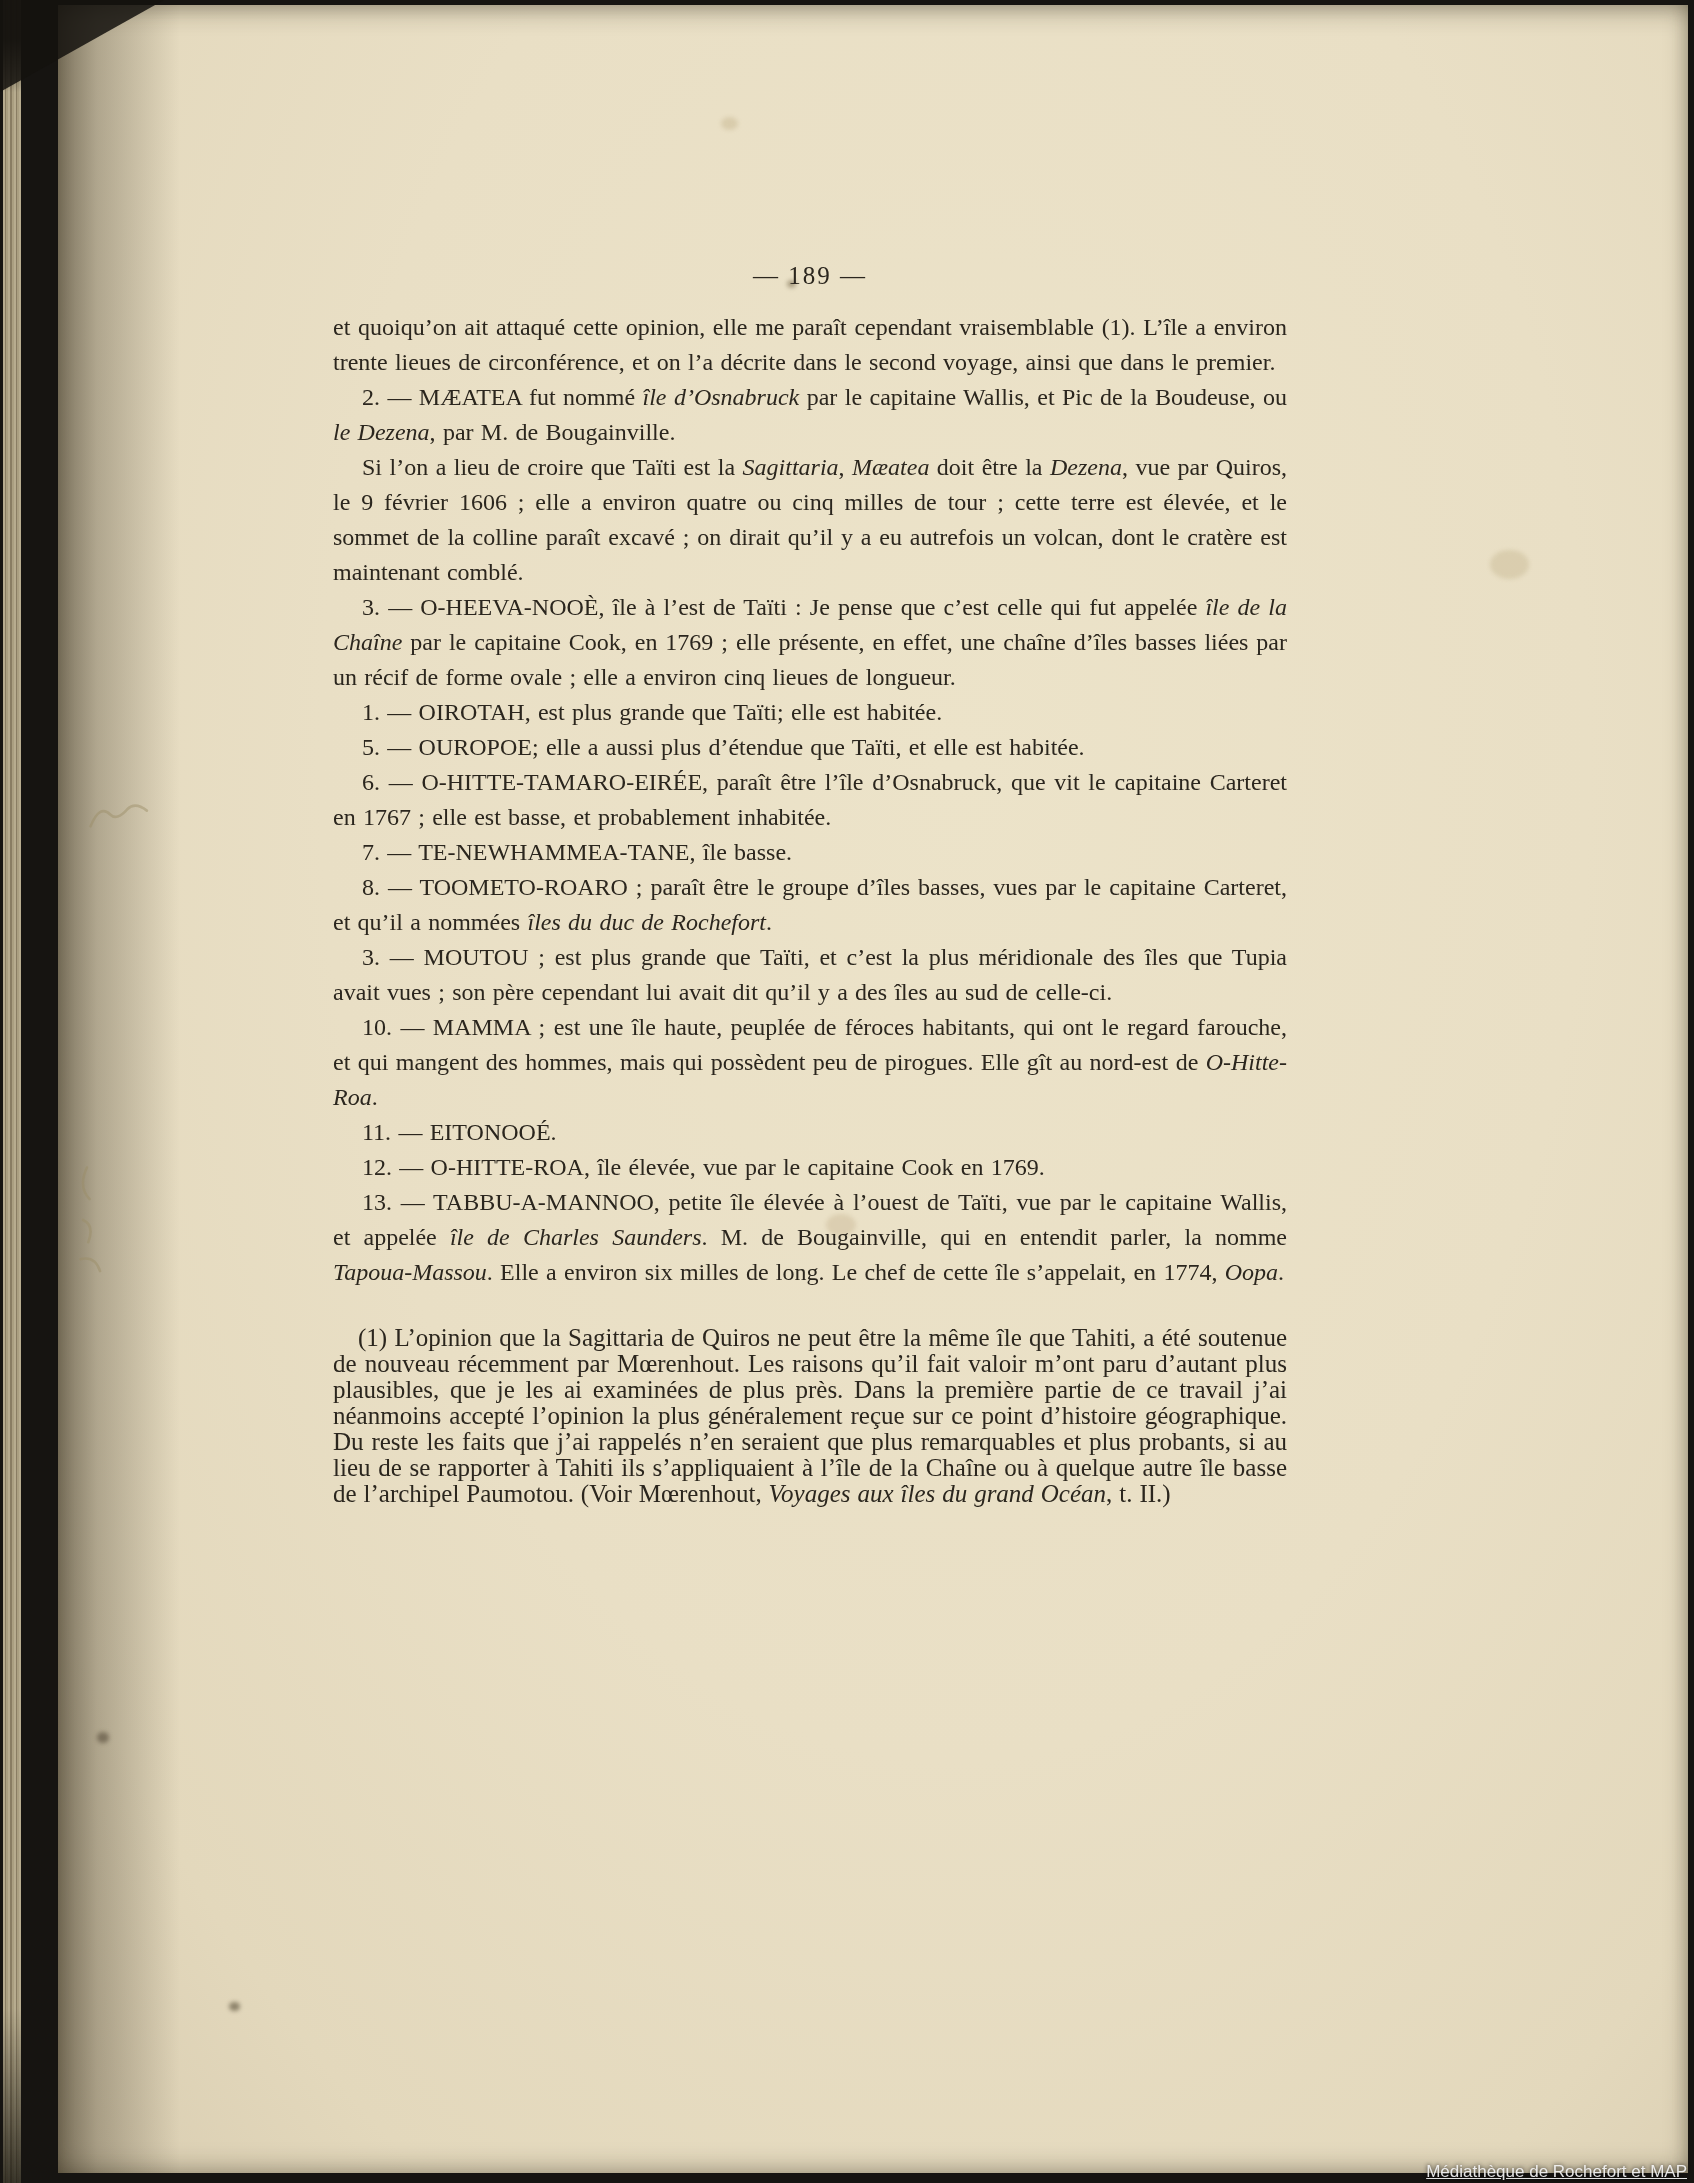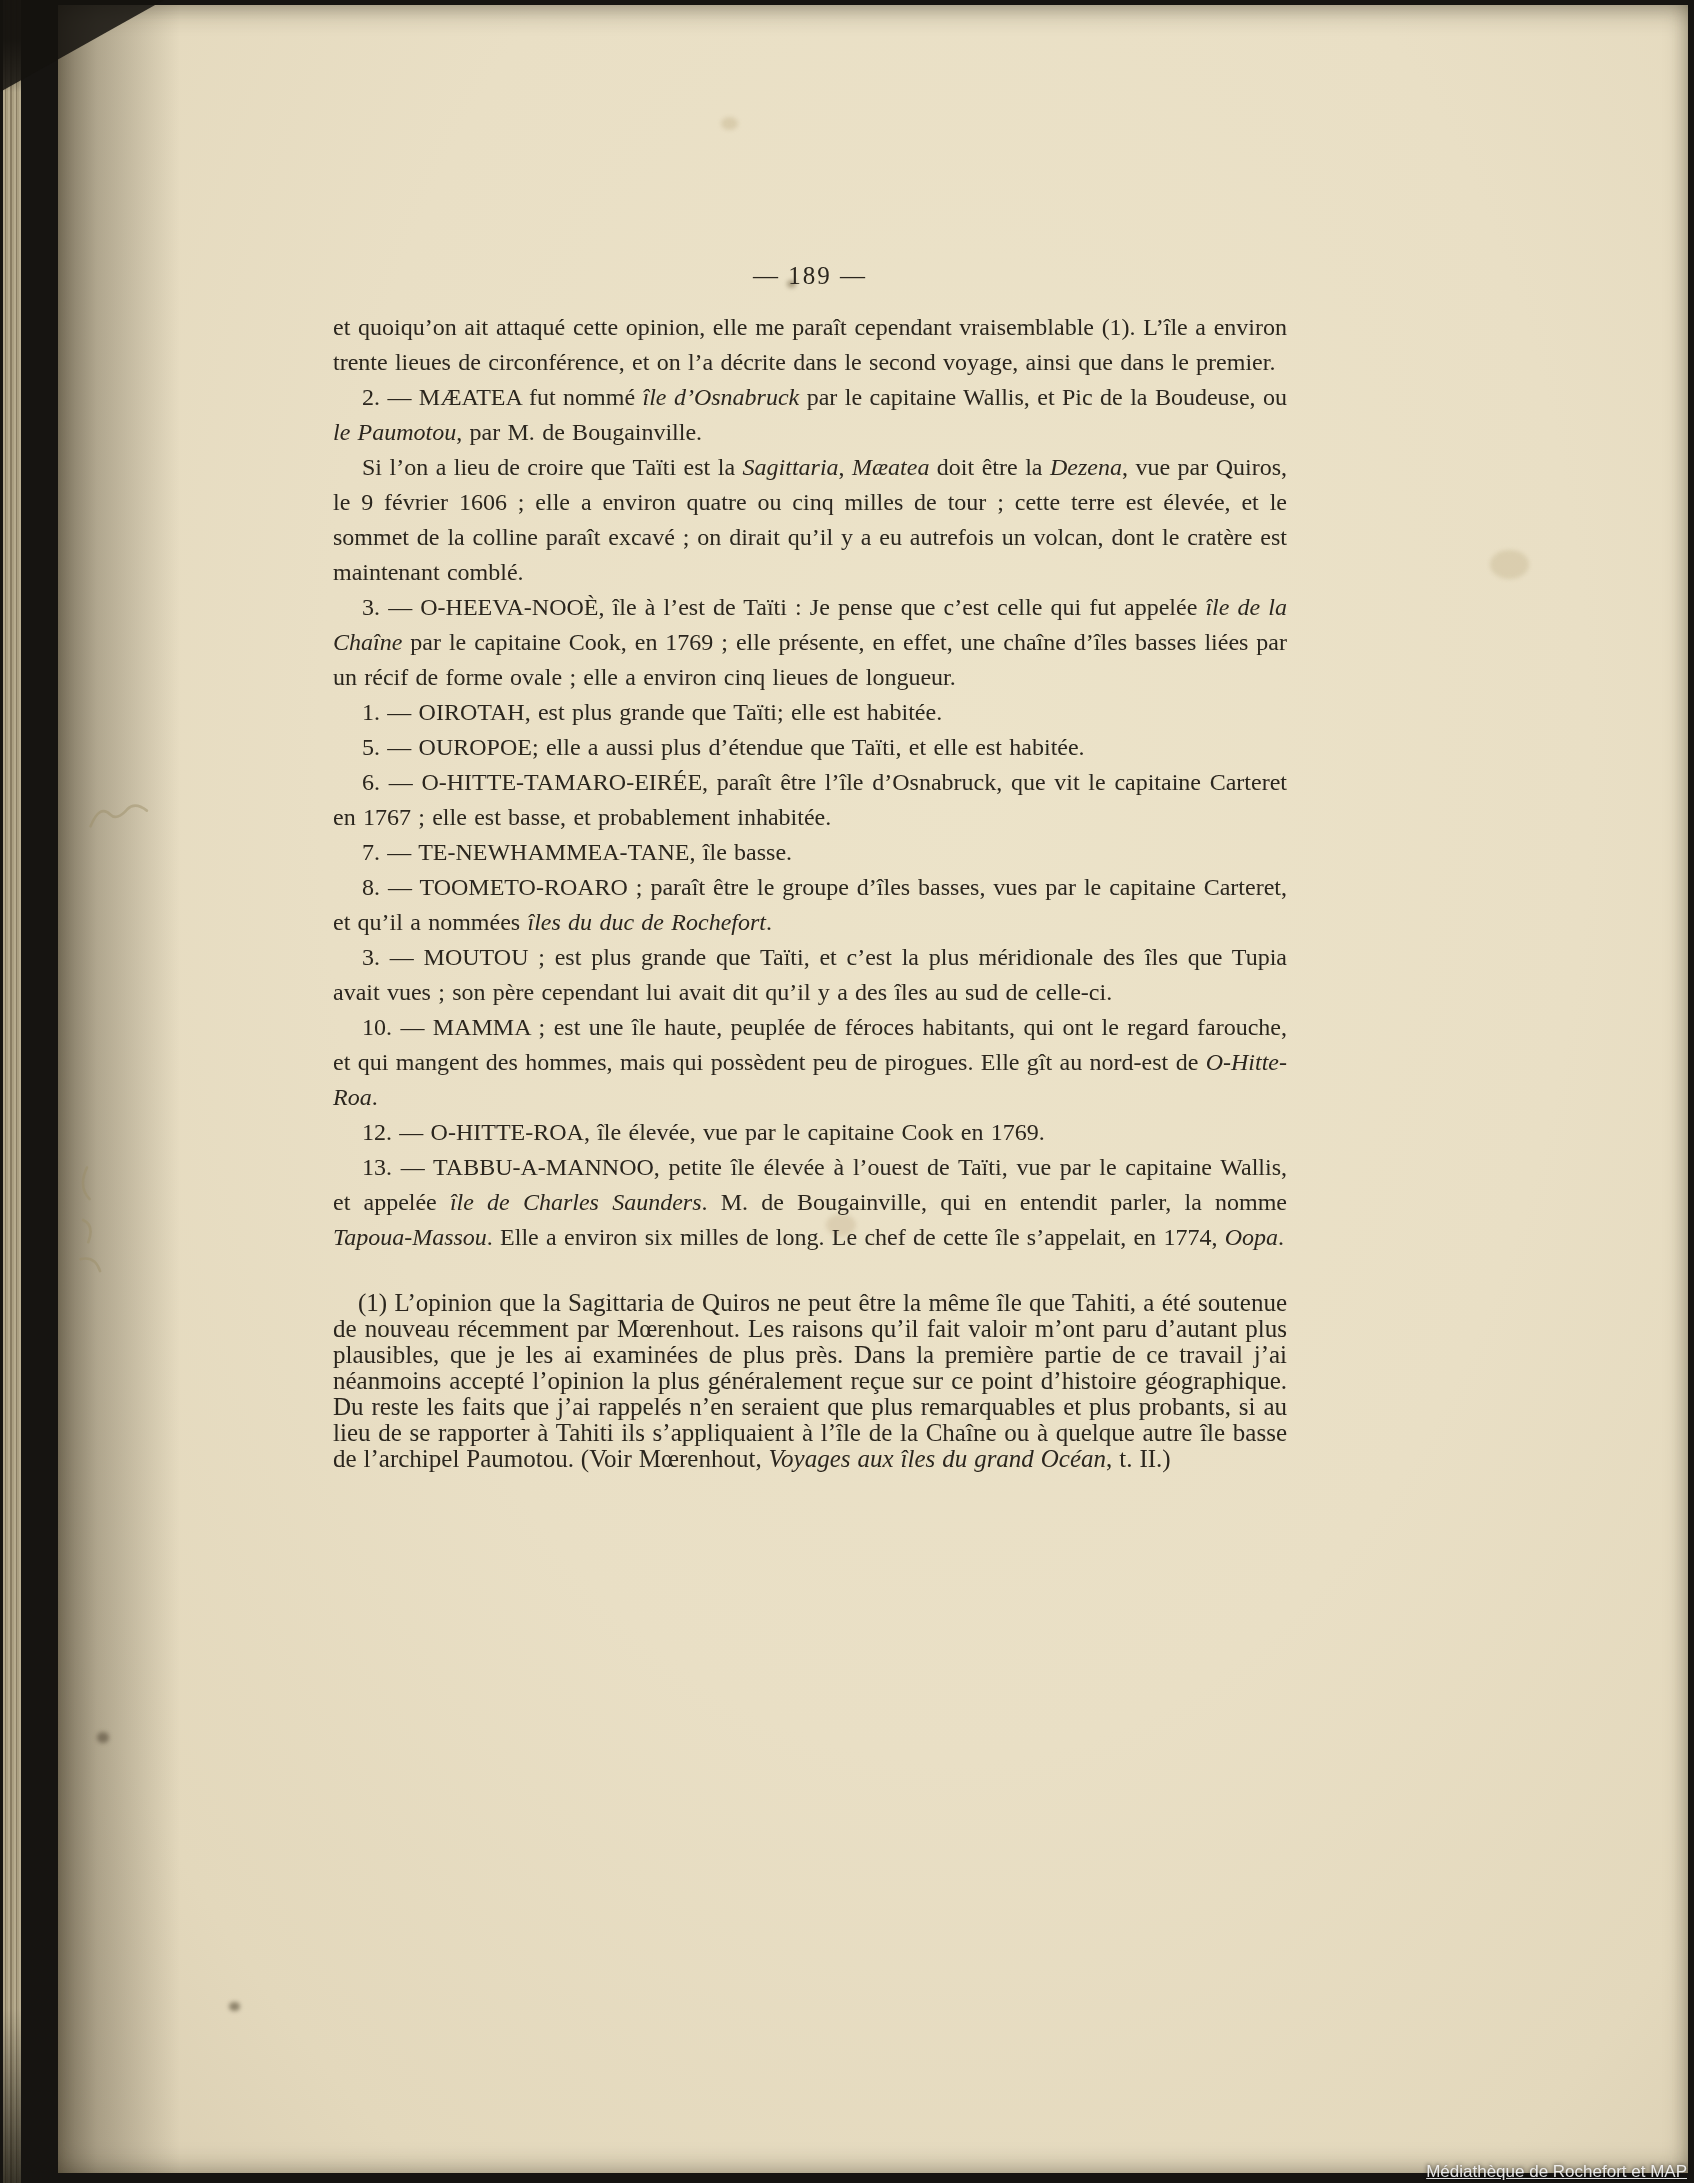--- a/index.html
+++ b/index.html
@@ -135,30 +135,31 @@
       <path d="M10 60 q 14 -34 30 -18 q 10 10 26 -8 q 12 -12 30 2" fill="none" stroke="#9b8d66" stroke-width="4" stroke-linecap="round"></path>
     </svg>
     <svg class="margin-mark" style="left:9.2px; top:1156px;" width="53" height="131" viewBox="0 0 80 200">
       <path d="M30 10 q -14 30 4 48 M24 90 q 18 8 8 34 M20 150 q 22 -6 30 18" fill="none" stroke="#9b8d66" stroke-width="4" stroke-linecap="round"></path>
     </svg>
 
     <div class="content">
       <div class="page-number">— 189 —</div>
       <div class="main-text">
           <p class="para cont"><span>et quoiqu’on ait attaqué cette opinion, elle me paraît cependant vraisemblable (1). L’île a environ trente lieues de circonférence, et on l’a décrite dans le second voyage, ainsi que dans le premier.</span></p>
-          <p class="para"><span>2. — MÆATEA fut nommé </span><span class="it">île d’Osnabruck</span><span> par le capitaine Wallis, et Pic de la Boudeuse, ou </span><span class="it">le Paumotou</span><span>, par M. de Bougainville.</span></p>
+          <p class="para"><span>2. — MÆATEA fut nommé </span><span class="it">île d’Osnabruck</span><span> par le capitaine Wallis, et Pic de la Boudeuse, ou </span><span class="it">le Dezena</span><span>, par M. de Bougainville.</span></p>
           <p class="para"><span>Si l’on a lieu de croire que Taïti est la </span><span class="it">Sagittaria</span><span>, </span><span class="it">Mæatea</span><span> doit être la </span><span class="it">Dezena</span><span>, vue par Quiros, le 9 février 1606 ; elle a environ quatre ou cinq milles de tour ; cette terre est élevée, et le sommet de la colline paraît excavé ; on dirait qu’il y a eu autrefois un volcan, dont le cratère est maintenant comblé.</span></p>
           <p class="para"><span>3. — O-HEEVA-NOOÈ, île à l’est de Taïti : Je pense que c’est celle qui fut appelée </span><span class="it">île de la Chaîne</span><span> par le capitaine Cook, en 1769 ; elle présente, en effet, une chaîne d’îles basses liées par un récif de forme ovale ; elle a environ cinq lieues de longueur.</span></p>
           <p class="para"><span>1. — OIROTAH, est plus grande que Taïti; elle est habitée.</span></p>
           <p class="para"><span>5. — OUROPOE; elle a aussi plus d’étendue que Taïti, et elle est habitée.</span></p>
           <p class="para"><span>6. — O-HITTE-TAMARO-EIRÉE, paraît être l’île d’Osnabruck, que vit le capitaine Carteret en 1767 ; elle est basse, et probablement inhabitée.</span></p>
           <p class="para"><span>7. — TE-NEWHAMMEA-TANE, île basse.</span></p>
           <p class="para"><span>8. — TOOMETO-ROARO ; paraît être le groupe d’îles basses, vues par le capitaine Carteret, et qu’il a nommées </span><span class="it">îles du duc de Rochefort</span><span>.</span></p>
           <p class="para"><span>3. — MOUTOU ; est plus grande que Taïti, et c’est la plus méridionale des îles que Tupia avait vues ; son père cependant lui avait dit qu’il y a des îles au sud de celle-ci.</span></p>
           <p class="para"><span>10. — MAMMA ; est une île haute, peuplée de féroces habitants, qui ont le regard farouche, et qui mangent des hommes, mais qui possèdent peu de pirogues. Elle gît au nord-est de </span><span class="it">O-Hitte-Roa</span><span>.</span></p>
+          <p class="para"><span>11. — EITONOOÉ.</span></p>
           <p class="para"><span>12. — O-HITTE-ROA, île élevée, vue par le capitaine Cook en 1769.</span></p>
           <p class="para"><span>13. — TABBU-A-MANNOO, petite île élevée à l’ouest de Taïti, vue par le capitaine Wallis, et appelée </span><span class="it">île de Charles Saunders</span><span>. M. de Bougainville, qui en entendit parler, la nomme </span><span class="it">Tapoua-Massou</span><span>. Elle a environ six milles de long. Le chef de cette île s’appelait, en 1774, </span><span class="it">Oopa</span><span>.</span></p>
         </div>
       <p class="footnote"><span>(1) L’opinion que la Sagittaria de Quiros ne peut être la même île que Tahiti, a été soutenue de nouveau récemment par Mœrenhout. Les raisons qu’il fait valoir m’ont paru d’autant plus plausibles, que je les ai examinées de plus près. Dans la première partie de ce travail j’ai néanmoins accepté l’opinion la plus généralement reçue sur ce point d’histoire géographique. Du reste les faits que j’ai rappelés n’en seraient que plus remarquables et plus probants, si au lieu de se rapporter à Tahiti ils s’appliquaient à l’île de la Chaîne ou à quelque autre île basse de l’archipel Paumotou. (Voir Mœrenhout, </span><span class="it">Voyages aux îles du grand Océan</span><span>, t. II.)</span></p>
     </div>
   </div>
 
   <div class="watermark">Médiathèque de Rochefort et MAP</div>
 </div>
 

